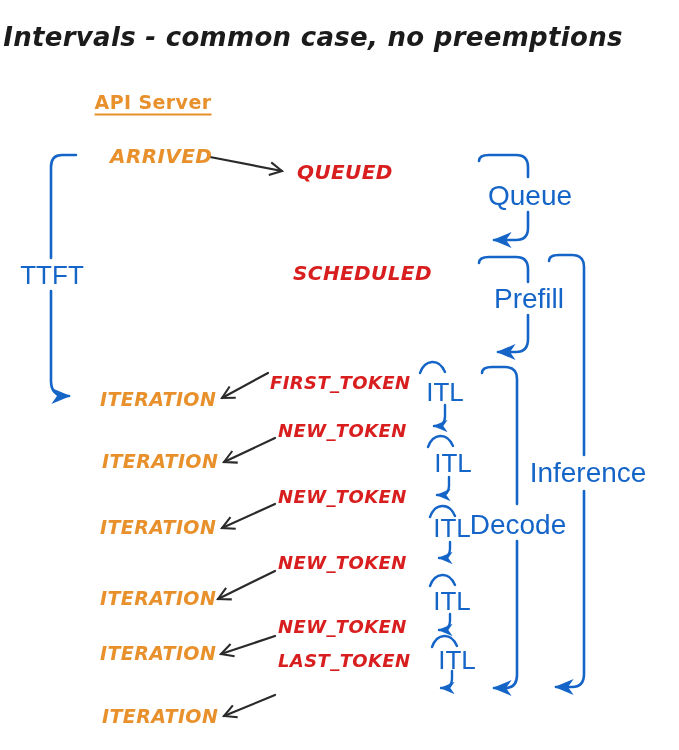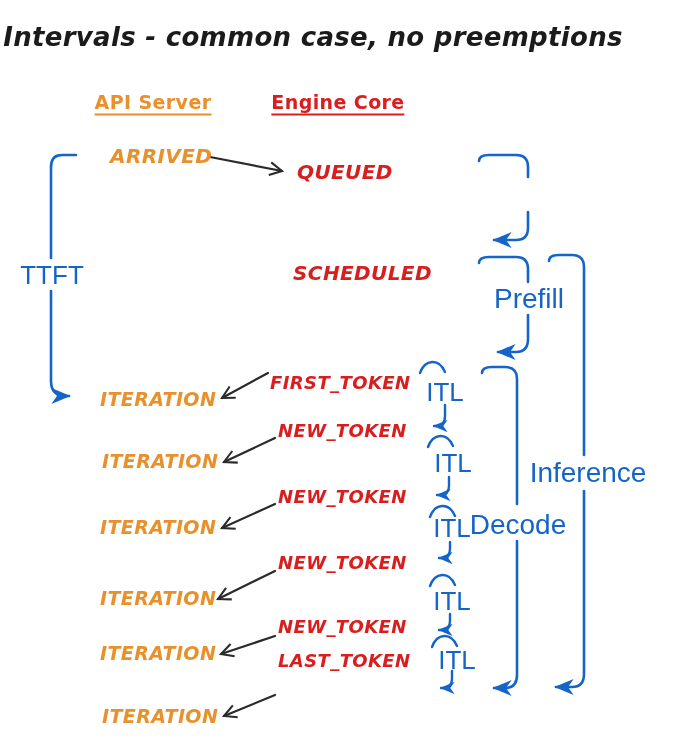--- a/index.html
+++ b/index.html
@@ -111,40 +111,40 @@
       <path class="blk" d="M 275 504 L 222 528" marker-end="url(#mChev)"></path>
       <path class="blk" d="M 275 571 L 218 599" marker-end="url(#mChev)"></path>
       <path class="blk" d="M 275 636 L 221 654" marker-end="url(#mChev)"></path>
       <path class="blk" d="M 275 695 L 224 716" marker-end="url(#mChev)"></path>
     </g>
   </svg>
 
   <div class="abs ctrx title" style="left:313px; top:24px;">Intervals - common case, no preemptions</div>
 
   <div class="abs ctr colhead api" style="left:153px; top:104px;">API Server</div>
-  <div class="abs ctr colhead engine" style="left:338px; top:104px;">Engine Core</div>
 
   <div class="abs event ev-lg api" style="left:110px; top:146px;">ARRIVED</div>
   <div class="abs event ev-iter api" style="left:100px; top:390px;">ITERATION</div>
   <div class="abs event ev-iter api" style="left:102px; top:452px;">ITERATION</div>
   <div class="abs event ev-iter api" style="left:100px; top:518px;">ITERATION</div>
   <div class="abs event ev-iter api" style="left:100px; top:589px;">ITERATION</div>
   <div class="abs event ev-iter api" style="left:100px; top:644px;">ITERATION</div>
   <div class="abs event ev-iter api" style="left:102px; top:707px;">ITERATION</div>
 
   <div class="abs event ev-lg engine" style="left:297px; top:162px;">QUEUED</div>
   <div class="abs event ev-lg engine" style="left:293px; top:263px;text-align:right;">SCHEDULED</div>
   <div class="abs event ev-tok engine" style="left:270px; top:362px;margin-top:12px;">FIRST_TOKEN</div>
   <div class="abs event ev-tok engine" style="left:278px; top:422px;">NEW_TOKEN</div>
   <div class="abs event ev-tok engine" style="left:278px; top:488px;">NEW_TOKEN</div>
   <div class="abs event ev-tok engine" style="left:278px; top:554px;">NEW_TOKEN</div>
   <div class="abs event ev-tok engine" style="left:278px; top:618px;">NEW_TOKEN</div>
   <div class="abs event ev-tok engine" style="left:278px; top:652px;text-align:center;">LAST_TOKEN</div>
 
   <div class="abs ctr ivl ivl-md" style="left:52px; top:275px;">TTFT</div>
+  <div class="abs ctr ivl ivl-lg" style="left:530px; top:196px;">Queue</div>
   <div class="abs ctr ivl ivl-lg" style="left:529px; top:299px;">Prefill</div>
   <div class="abs ctr ivl ivl-lg" style="left:518px; top:525px;">Decode</div>
   <div class="abs ctr ivl ivl-lg" style="left:588px; top:473px;">Inference</div>
   <div class="abs ctr ivl ivl-md" style="left:445px; top:392px;">ITL</div>
   <div class="abs ctr ivl ivl-md" style="left:453px; top:463px;">ITL</div>
   <div class="abs ctr ivl ivl-md" style="left:452px; top:528px;">ITL</div>
   <div class="abs ctr ivl ivl-md" style="left:452px; top:601px;">ITL</div>
   <div class="abs ctr ivl ivl-md" style="left:457px; top:660px;">ITL</div>
 
 </div>

